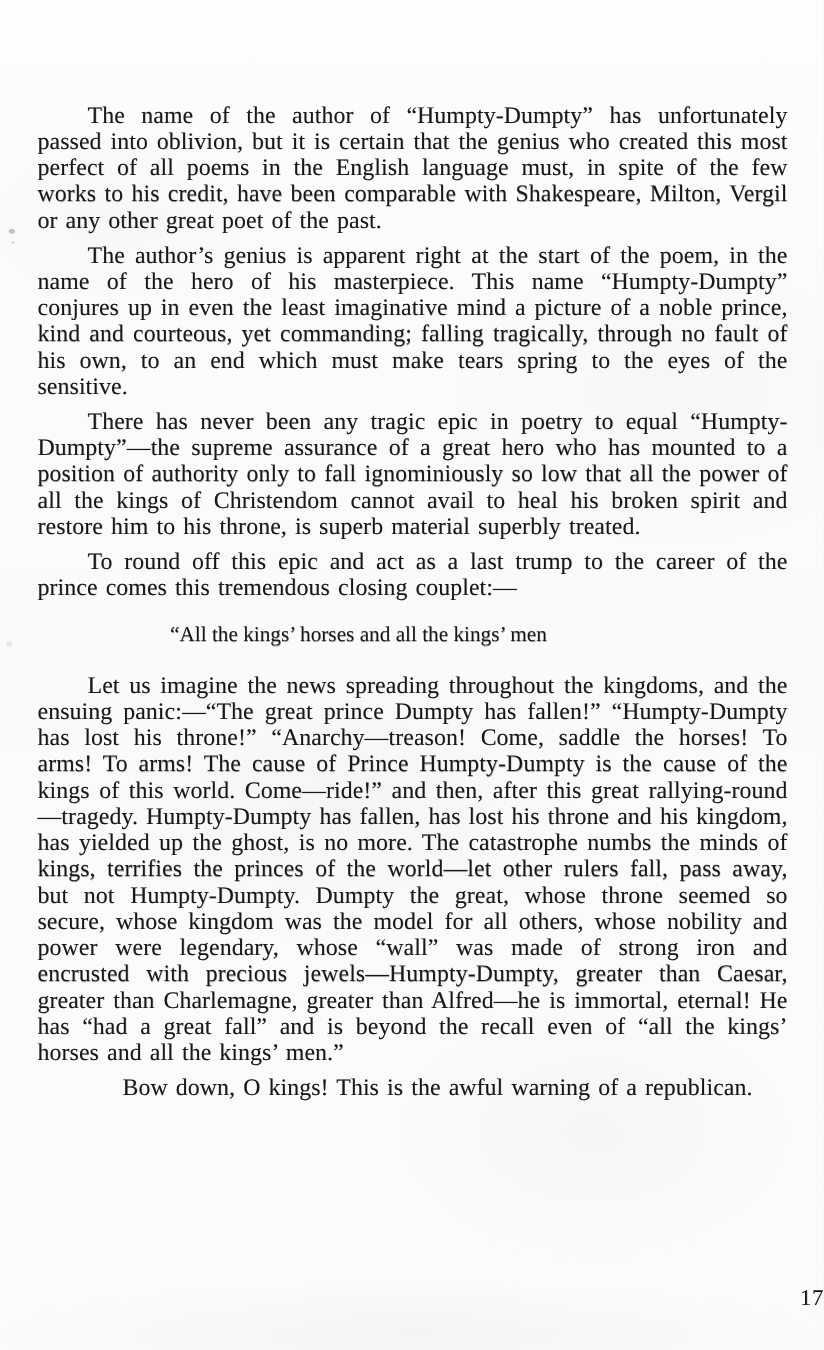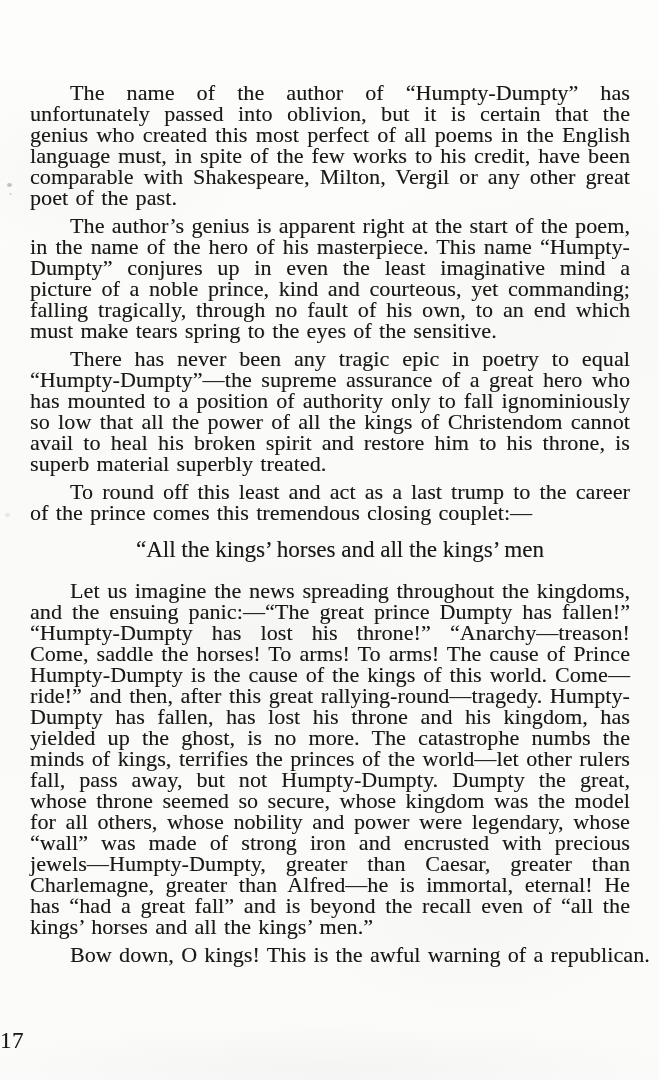--- a/index.html
+++ b/index.html
@@ -42,62 +42,62 @@
     font-size: 21px;
     line-height: 24px;
     font-weight: 700;
     text-align: center;
     letter-spacing: 0.6px;
     word-spacing: 6px;
     white-space: nowrap;
   }
   .body-p {
     margin: 0 0 7px 0;
-    font-size: 22px;
+    font-size: 19px;
     line-height: 21px;
     text-align: justify;
     text-indent: 40px;
     word-spacing: 1.6px;
     letter-spacing: 0.1px;
   }
   .body-p.single-line {
-    text-align: left;
+    text-align: center;
     white-space: nowrap;
     margin-bottom: 0;
   }
   .couplet {
     margin: 16px 0 19px 95px;
-    font-size: 23px;
+    font-size: 17px;
     line-height: 22px;
   }
   .couplet-line { white-space: nowrap; }
   .couplet-line.first { text-indent: 11px; }
   .page-number {
     position: absolute;
     left: 0;
     right: 0;
     top: 1028px;
-    text-align: left;
-    font-size: 23px;
+    text-align: right;
+    font-size: 18px;
     letter-spacing: 0.5px;
   }
 </style>
 </head>
 <body>
 
 <div class="page">
 
 
   <p class="body-p">The name of the author of “Humpty-Dumpty” has unfortunately passed into oblivion, but it is certain that the genius who created this most perfect of all poems in the English language must, in spite of the few works to his credit, have been comparable with Shakespeare, Milton, Vergil or any other great poet of the past.</p>
 
   <p class="body-p">The author’s genius is apparent right at the start of the poem, in the name of the hero of his masterpiece. This name “Humpty-Dumpty” conjures up in even the least imaginative mind a picture of a noble prince, kind and courteous, yet commanding; falling tragically, through no fault of his own, to an end which must make tears spring to the eyes of the sensitive.</p>
 
   <p class="body-p">There has never been any tragic epic in poetry to equal “Humpty-Dumpty”—the supreme assurance of a great hero who has mounted to a position of authority only to fall ignominiously so low that all the power of all the kings of Christendom cannot avail to heal his broken spirit and restore him to his throne, is superb material superbly treated.</p>
 
-  <p class="body-p">To round off this least and act as a last trump to the career of the prince comes this tremendous closing couplet:—</p>
+  <p class="body-p">To round off this epic and act as a last trump to the career of the prince comes this tremendous closing couplet:—</p>
 
   <div class="couplet">
     <div class="couplet-line first">“All the kings’ horses and all the kings’ men</div>
   </div>
 
   <p class="body-p">Let us imagine the news spreading throughout the kingdoms, and the ensuing panic:—“The great prince Dumpty has fallen!” “Humpty-Dumpty has lost his throne!” “Anarchy—treason! Come, saddle the horses! To arms! To arms! The cause of Prince Humpty-Dumpty is the cause of the kings of this world. Come—ride!” and then, after this great rallying-round—tragedy. Humpty-Dumpty has fallen, has lost his throne and his kingdom, has yielded up the ghost, is no more. The catastrophe numbs the minds of kings, terrifies the princes of the world—let other rulers fall, pass away, but not Humpty-Dumpty. Dumpty the great, whose throne seemed so secure, whose kingdom was the model for all others, whose nobility and power were legendary, whose “wall” was made of strong iron and encrusted with precious jewels—Humpty-Dumpty, greater than Caesar, greater than Charlemagne, greater than Alfred—he is immortal, eternal! He has “had a great fall” and is beyond the recall even of “all the kings’ horses and all the kings’ men.”</p>
 
   <p class="body-p single-line">Bow down, O kings! This is the awful warning of a republican.</p>
 
   <div class="page-number">17</div>

